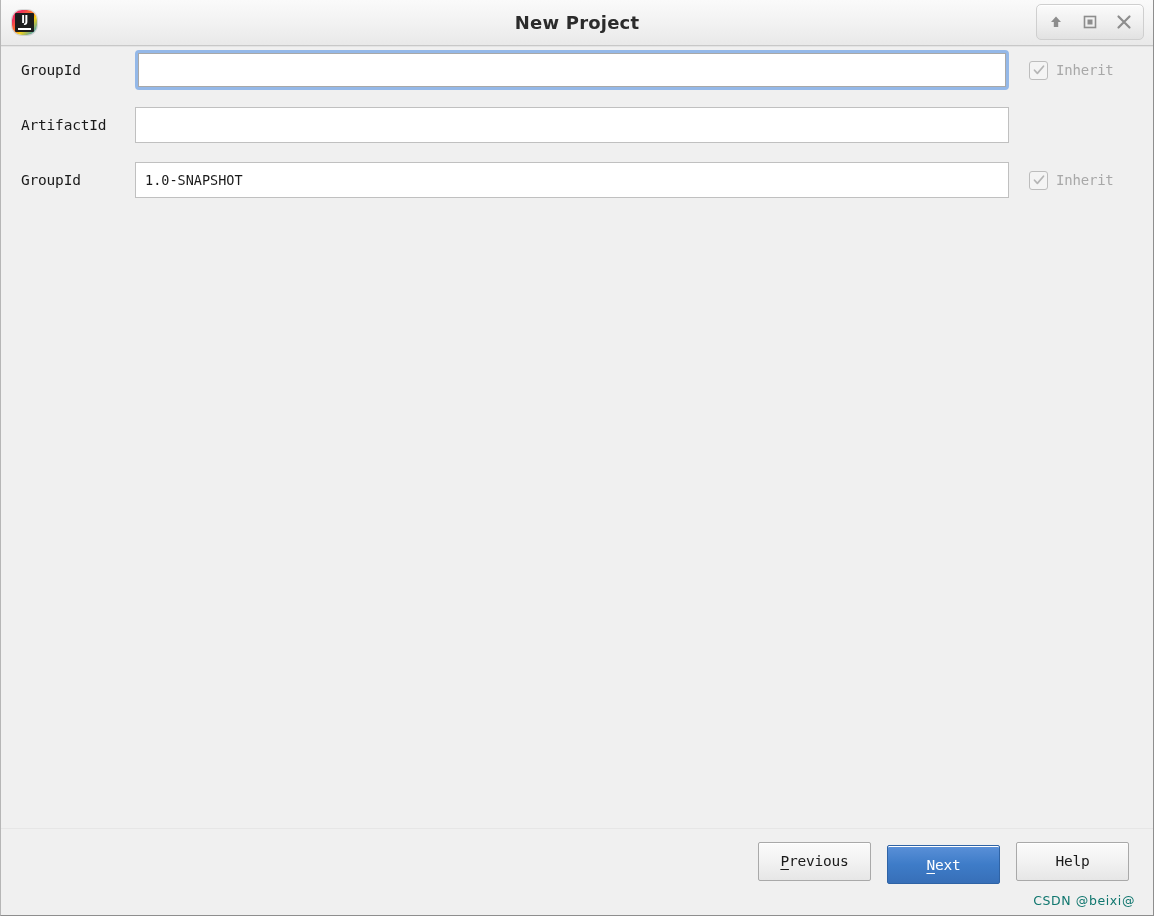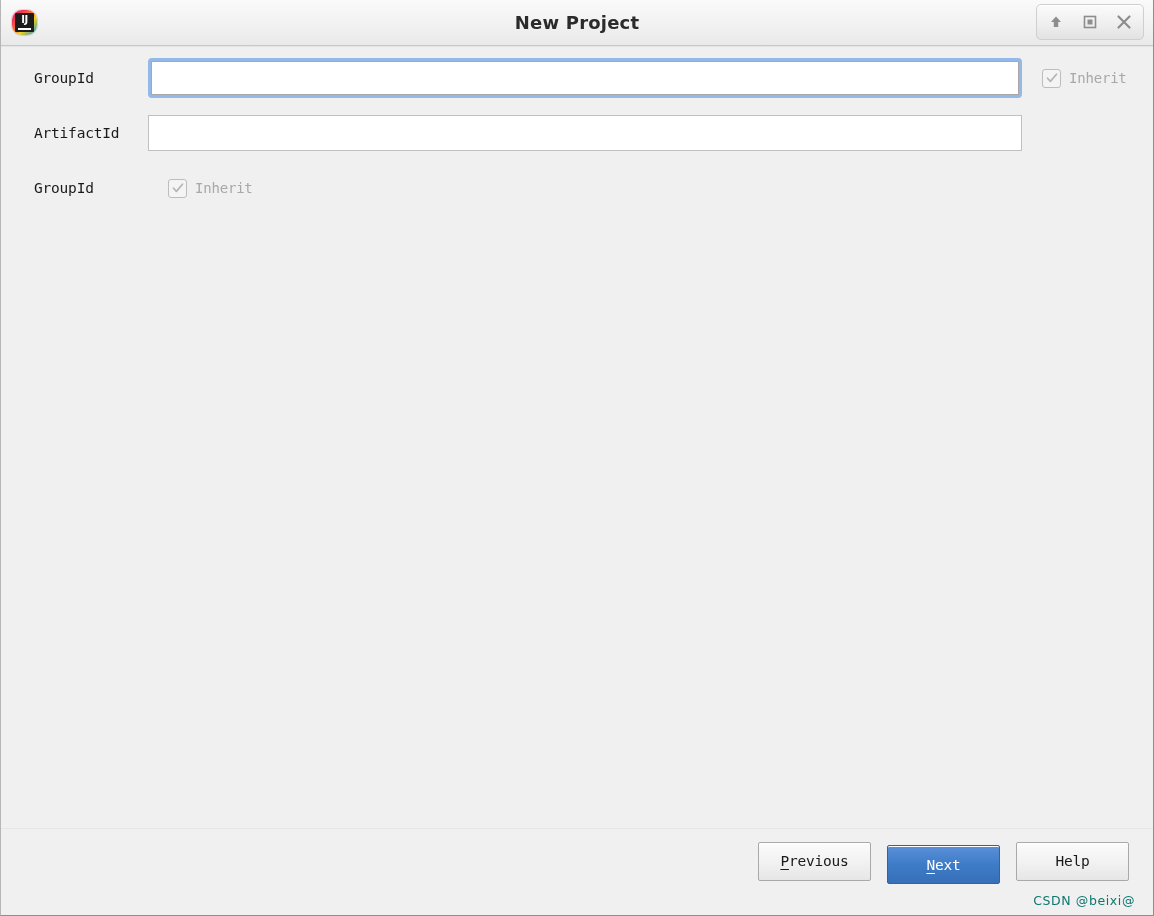--- a/index.html
+++ b/index.html
@@ -117,24 +117,23 @@
   
   .content {
     flex: 1 1 auto;
     position: relative;
     background: #f0f0f0;
     border-top: 1px solid #e4e4e4;
   }
 
   .form {
     position: absolute;
-    top: 12px;
+    top: 4px;
     left: 0;
     right: 0;
-    padding-left: 13px;
   }
   .form-row {
     display: flex;
     align-items: center;
     height: 38px;
     margin-bottom: 17px;
     padding-left: 20px;
   }
   .field-label {
     width: 114px;
@@ -320,20 +319,23 @@
 
       <div class="form-row">
         <div class="field-label">ArtifactId</div>
         <div class="field-wrap">
           <input class="text-input" type="text" value="" style="">
         </div>
       </div>
 
       <div class="form-row">
         <div class="field-label">GroupId</div>
+        <div class="field-wrap">
+          <input class="text-input" type="text" value="1.0-SNAPSHOT" style="">
+        </div>
         <div class="inherit-box">
           <span class="checkbox">
             <span>
               <svg width="14" height="14" viewBox="0 0 14 14">
                 <path d="M2.5 7.2 L5.4 10.4 L11.5 3.2" fill="none" stroke="#b5b5b5" stroke-width="1.7" stroke-linecap="round" stroke-linejoin="round"></path>
               </svg>
             </span>
           </span>
           <span class="inherit-label">Inherit</span>
         </div>

